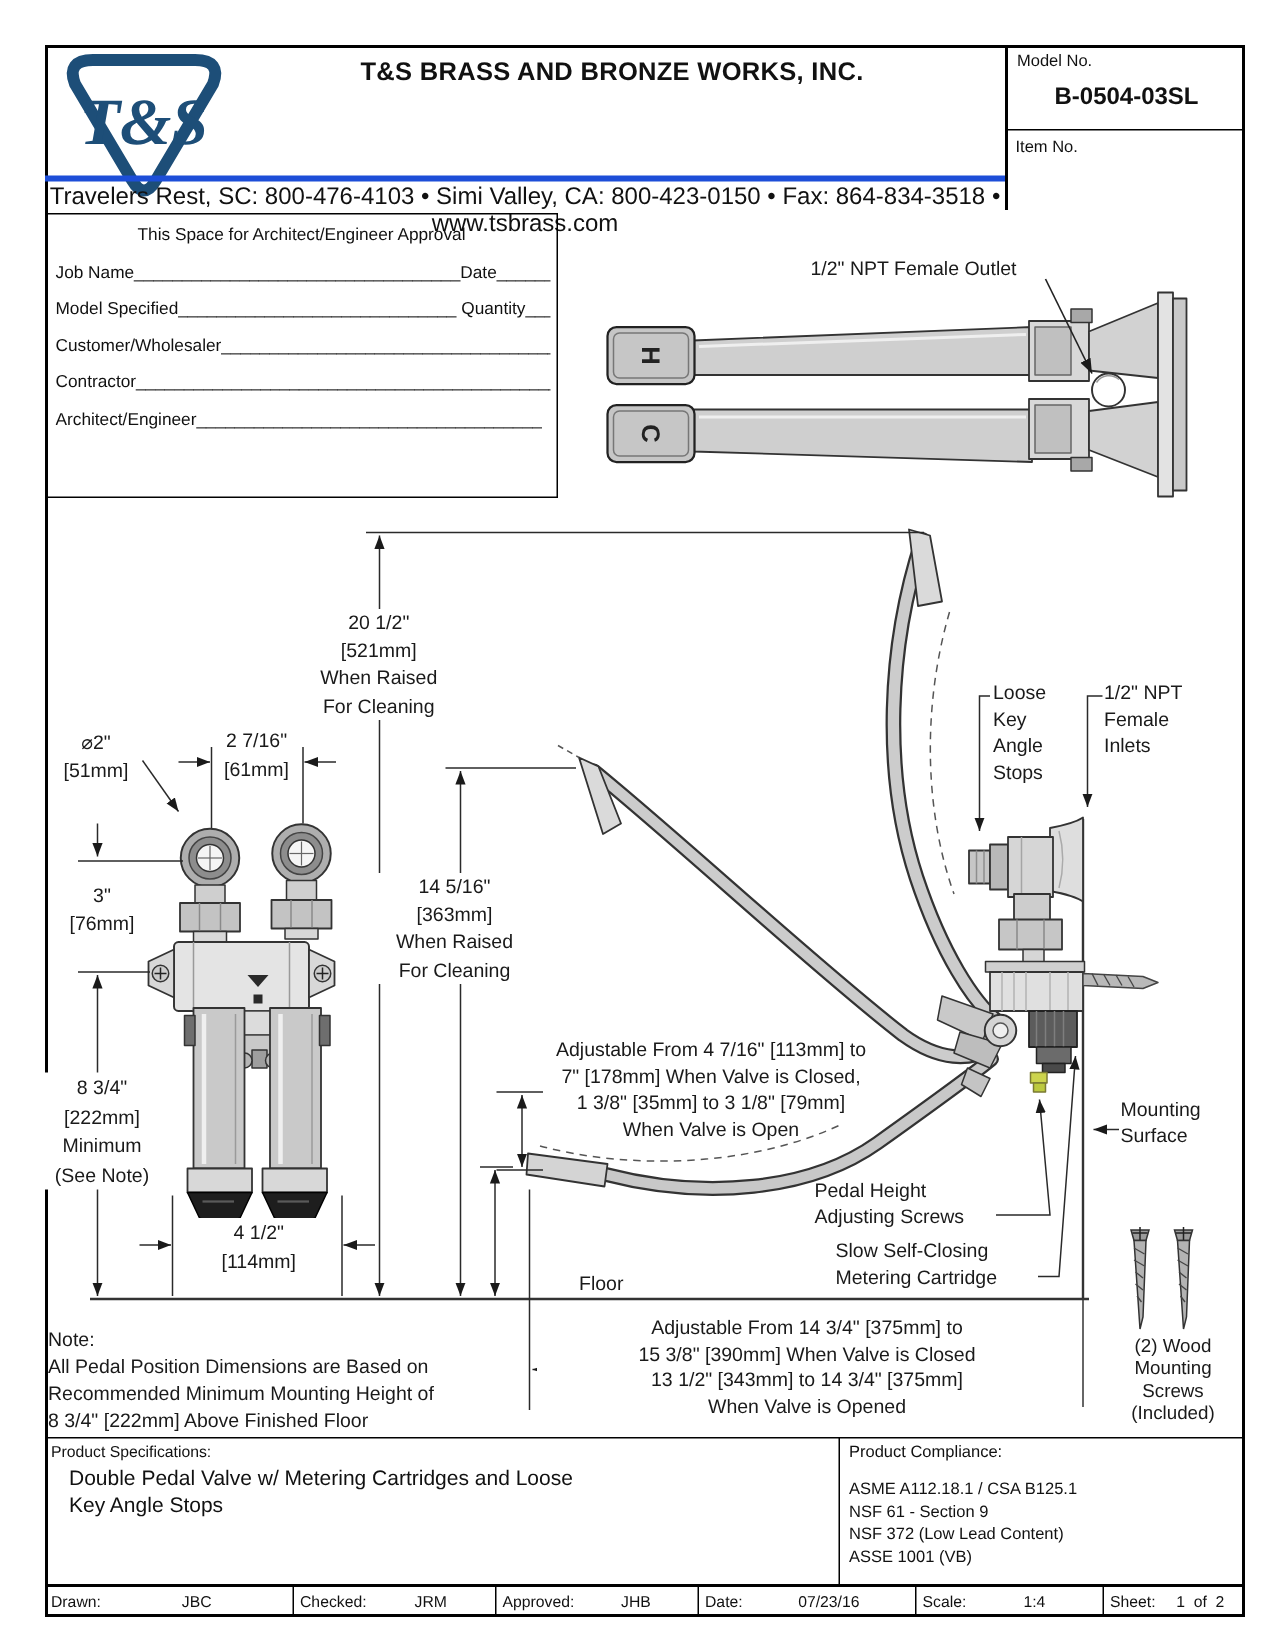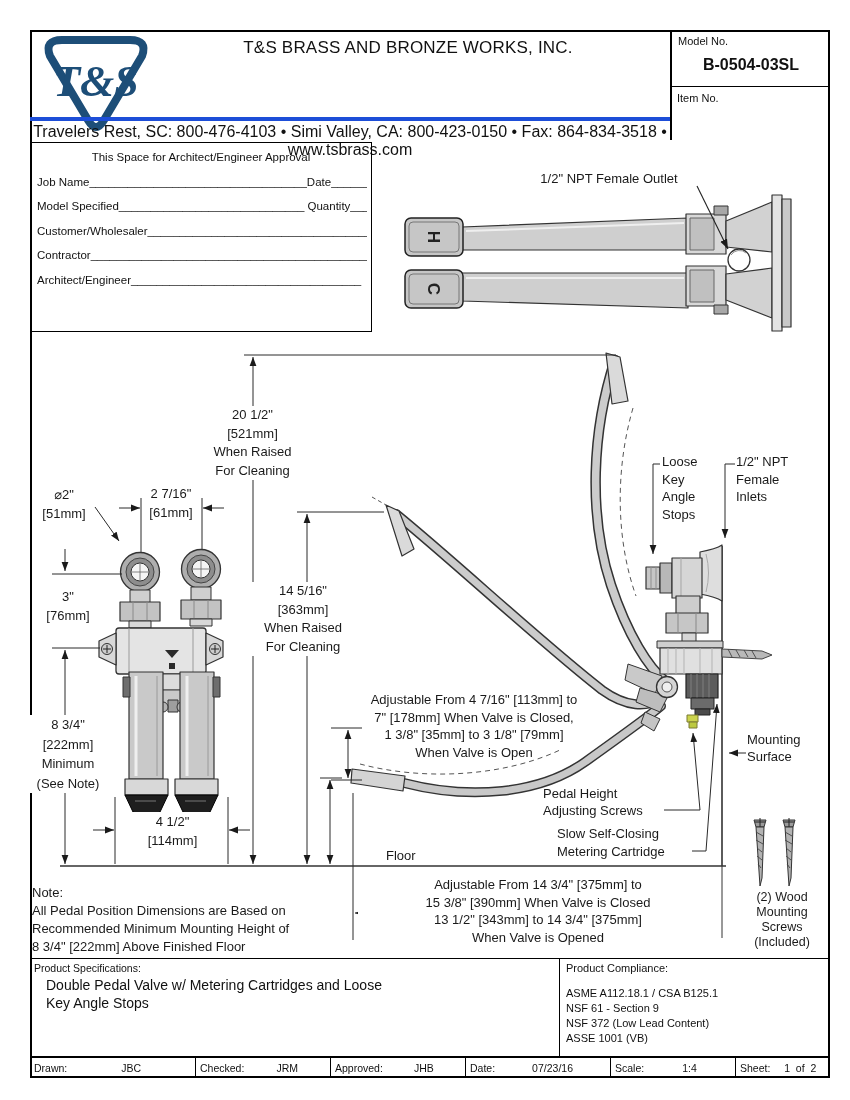--- a/index.html
+++ b/index.html
@@ -4,21 +4,21 @@
 <style>
   html,body{margin:0;padding:0;background:#f2f2f2}
   .page{position:relative;width:850px;height:1100px;background:#fff;
         font-family:"Liberation Sans",sans-serif;color:#111;overflow:hidden;margin:0 auto}
   .abs{position:absolute}
   .frame{left:30px;top:30px;width:796px;height:1044px;border:2px solid #000}
   
   .hdr-left{left:30px;top:30px;width:640px;height:87px}
   .logo-wrap{position:absolute;left:10px;top:4px;width:112px;height:102px}
   .co-block{position:absolute;left:128px;top:8px;width:500px;text-align:center}
-  .co-name{font-size:17px;font-weight:normal;letter-spacing:.2px}
+  .co-name{font-size:17px;font-weight:bold;letter-spacing:.2px}
   .co-addr{font-size:11px;font-weight:bold;line-height:13px}
   .contact{left:30px;top:117px;width:640px;height:21px;border-top:4px solid #1d4ed8;
            text-align:center;font-size:16px;padding-top:2px}
   .model-box{left:670px;top:30px;width:158px;height:110px;border-left:2px solid #000}
   .model-top{position:absolute;left:0;top:0;width:100%;height:56px;border-bottom:1.5px solid #000}
   .model-lbl{position:absolute;left:6px;top:5px;font-size:11px}
   .model-val{position:absolute;left:0;top:26px;width:100%;text-align:center;font-size:16px;font-weight:bold}
   .item-lbl{position:absolute;left:5px;top:62px;font-size:11px}
   
   .appr{left:30px;top:142px;width:342px;height:190px;border:1.5px solid #000;box-sizing:border-box}

